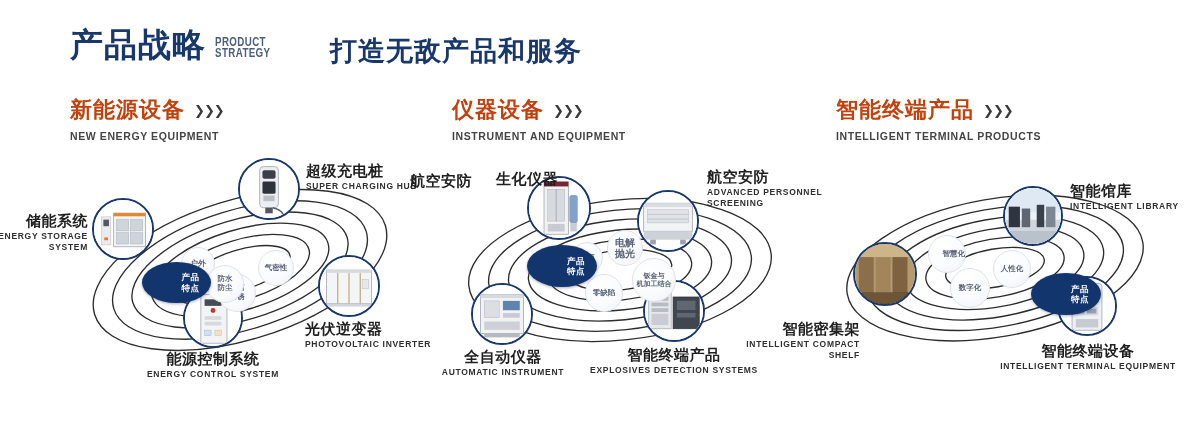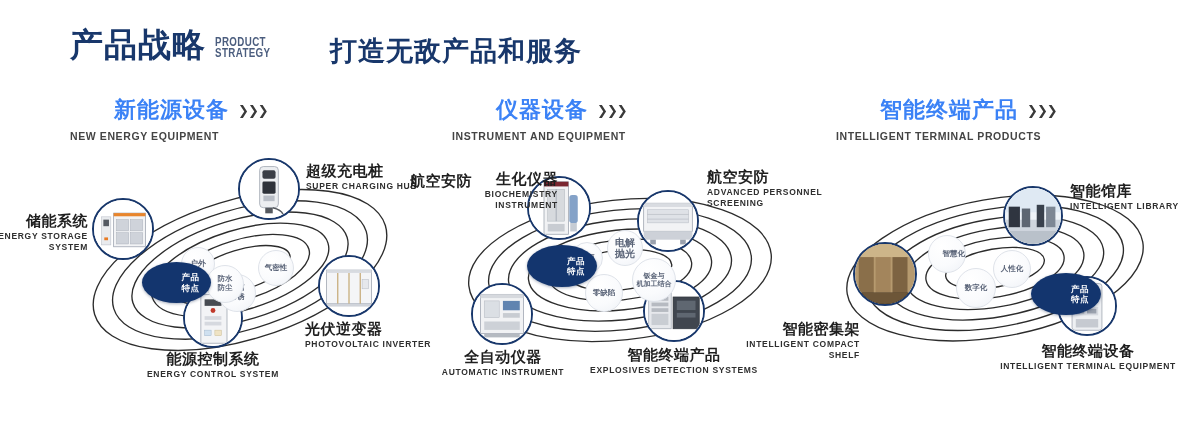--- a/index.html
+++ b/index.html
@@ -27,21 +27,21 @@
     white-space:pre-line;
   }
   .hdr-sub{
     position:absolute;left:330px;top:33px;
     font-size:27px;font-weight:bold;color:#18376b;letter-spacing:1px;
   }
 
   
   .sec{position:absolute;}
   .sec .cnrow{display:flex;align-items:center;}
-  .sec .cn{font-size:22px;font-weight:bold;color:#3b82f6;letter-spacing:1px;margin-left:44px;}
+  .sec .cn{font-size:22px;font-weight:bold;color:#c2410c;letter-spacing:1px;}
   .sec .arrows{margin-left:9px;color:#3a3a3a;font-size:13px;letter-spacing:-1px;line-height:1;}
   .sec .en{margin-top:5px;font-size:10.5px;font-weight:bold;color:#444;letter-spacing:.6px;}
 
   
   .cluster{position:absolute;}
   .orbits{position:absolute;left:0;top:0;}
 
   .node{
     position:absolute;border-radius:50%;
     background:#ffffff;overflow:hidden;
@@ -235,22 +235,20 @@
         <rect x="16" y="4" width="26" height="5" fill="#7a2630"></rect>
         <rect x="20" y="12" width="18" height="34" fill="#d7dade" stroke="#adb2ba" stroke-width=".5"></rect>
         <line x1="29" y1="12" x2="29" y2="46" stroke="#9aa1ad" stroke-width=".8"></line>
         <rect x="20" y="49" width="18" height="8" fill="#c8ccd2"></rect>
         <rect x="43" y="18" width="9" height="30" rx="3" fill="#5b83b5" opacity=".75"></rect>
         <rect x="44" y="48" width="7" height="9" fill="#c6ccd4"></rect>
       </svg>
     </div>
     <div class="nlabel r" style="left:-42px;top:20px;width:165px;">
       <div class="cn">生化仪器</div>
-      <div class="en">BIOCHEMISTRY
-INSTRUMENT</div>
     </div>
 
     <div class="nlabel" style="left:-25px;top:22px;width:70px;">
       <div class="cn">航空安防</div>
     </div>
 
     <div class="node" style="left:202px;top:40px;width:62px;height:62px;">
       <svg class="pic" viewBox="0 0 62 62">
         <rect x="0" y="0" width="62" height="62" fill="#ffffff"></rect>
         <rect x="5" y="12" width="52" height="30" fill="#f2f3f5" stroke="#9aa1ad" stroke-width=".8"></rect>
@@ -385,21 +383,21 @@
     </div>
     <div class="nlabel r" style="left:-70px;top:170px;width:120px;">
       <div class="cn">智能密集架</div>
       <div class="en">INTELLIGENT COMPACT
 SHELF</div>
     </div>
 
     <div class="bub" style="left:118px;top:85px;width:38px;height:38px;font-size:7.5px;justify-content:flex-end;">
       <span>智慧化</span>
     </div>
-    <div class="bub" style="left:146px;top:118px;width:40px;height:40px;font-size:7.5px;">
+    <div class="bub" style="left:140px;top:118px;width:40px;height:40px;font-size:7.5px;">
       <span>数字化</span>
     </div>
     <div class="bub" style="left:183px;top:100px;width:38px;height:38px;font-size:7.5px;">
       <span>人性化</span>
     </div>
 
     <div class="badge" style="left:221px;top:123px;width:42px;height:42px;font-size:8.5px;">
       <span style="white-space:pre-line;">产品
 特点</span>
     </div>

